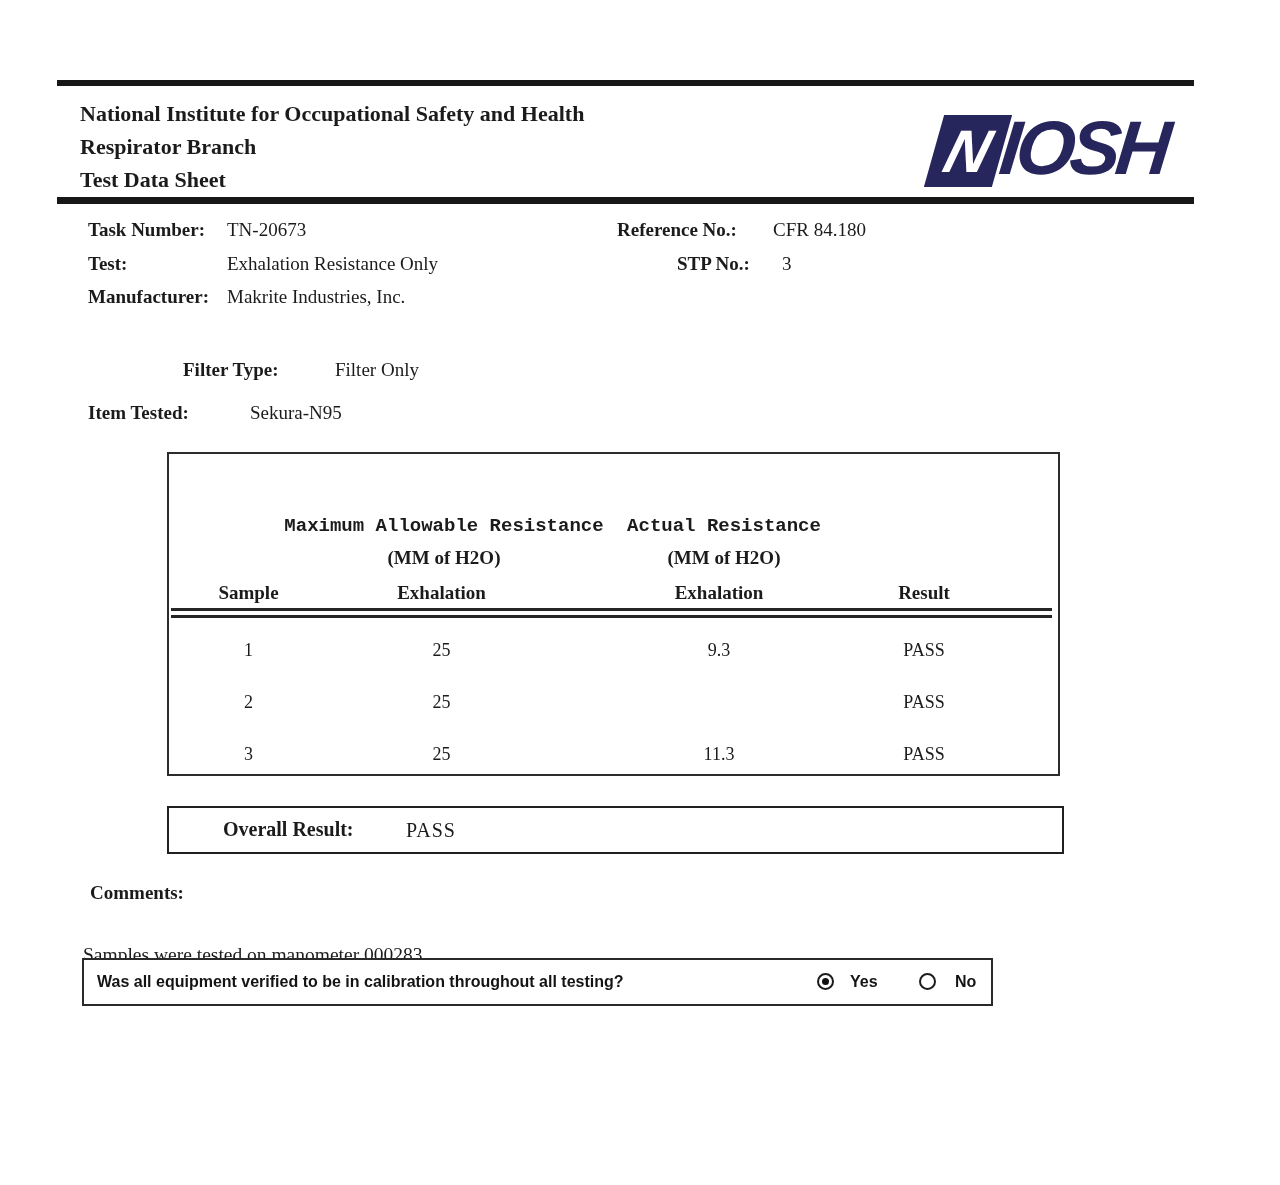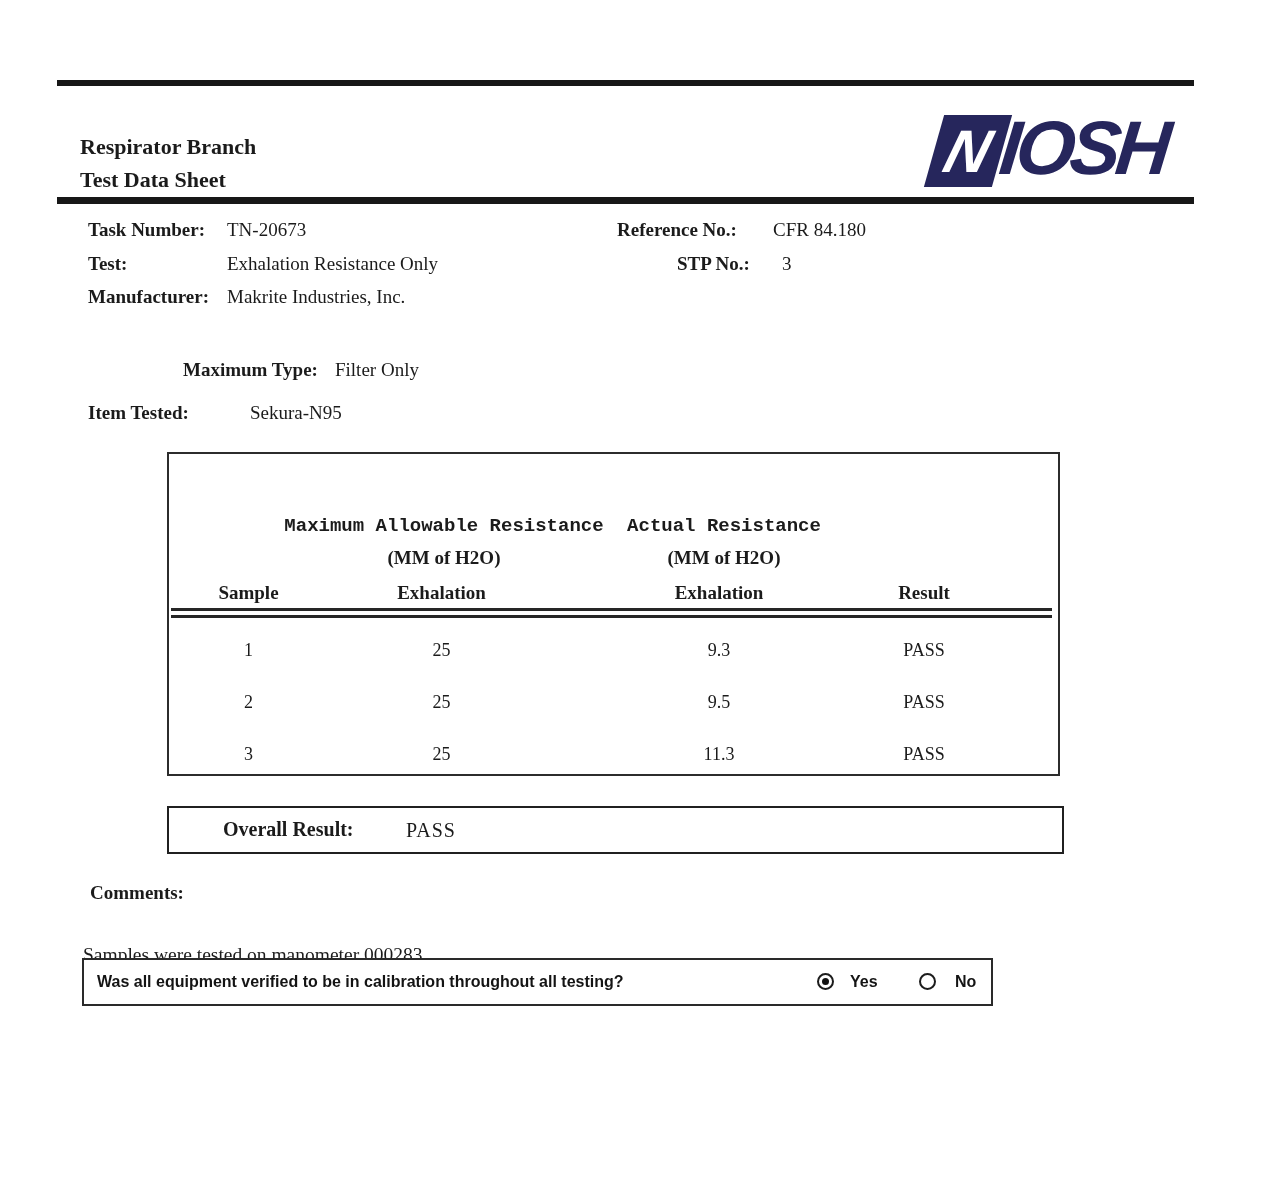--- a/index.html
+++ b/index.html
@@ -69,20 +69,21 @@
   .r-lbl-yes{left:766px;}
   .r-lbl-no{left:871px;}
 </style>
 </head>
 <body>
 
 <div class="page">
 
   <div class="rule rule-top"></div>
 
+  <div class="hdr-line hdr1">National Institute for Occupational Safety and Health</div>
   <div class="hdr-line hdr2">Respirator Branch</div>
   <div class="hdr-line hdr3">Test Data Sheet</div>
 
   <div class="logo">
     <span class="logo-n">N</span>
     <span class="logo-rest">IOSH</span>
   </div>
 
   <div class="rule rule-mid"></div>
 
@@ -92,21 +93,21 @@
   <div class="val" style="left:773px;top:219px;">CFR 84.180</div>
 
   <div class="lbl" style="left:88px;top:253px;text-align:right;">Test:</div>
   <div class="val" style="left:227px;top:253px;">Exhalation Resistance Only</div>
   <div class="lbl" style="left:677px;top:253px;">STP No.:</div>
   <div class="val" style="left:782px;top:253px;">3</div>
 
   <div class="lbl" style="left:88px;top:286px;">Manufacturer:</div>
   <div class="val" style="left:227px;top:286px;">Makrite Industries, Inc.</div>
 
-  <div class="lbl" style="left:183px;top:359px;">Maximum Type:</div>
+  <div class="lbl" style="left:183px;top:359px;">Filter Type:</div>
   <div class="val" style="left:335px;top:359px;">Filter Only</div>
 
   <div class="lbl" style="left:88px;top:402px;">Item Tested:</div>
   <div class="val" style="left:250px;top:402px;">Sekura-N95</div>
 
   <div class="res-table">
     <div class="cell thead-txt g1 row-group">Maximum Allowable Resistance</div>
     <div class="cell thead-txt g2 row-group">Actual Resistance</div>
     <div class="cell thead-txt g1 row-unit">(MM of H2O)</div>
     <div class="cell thead-txt g2 row-unit">(MM of H2O)</div>
@@ -122,21 +123,20 @@
     <div class="trow" style="top: 182px;">
       <div class="cell c1">1</div>
       <div class="cell c2">25</div>
       <div class="cell c3">9.3</div>
       <div class="cell c4">PASS</div>
     </div>
 
     <div class="trow" style="top: 234px;">
       <div class="cell c1">2</div>
       <div class="cell c2">25</div>
-      <div class="cell c3">9.5</div>
       <div class="cell c4">PASS</div>
     </div>
 
     <div class="trow" style="top: 286px;">
       <div class="cell c1">3</div>
       <div class="cell c2">25</div>
       <div class="cell c3">11.3</div>
       <div class="cell c4">PASS</div>
     </div>
   </div>

